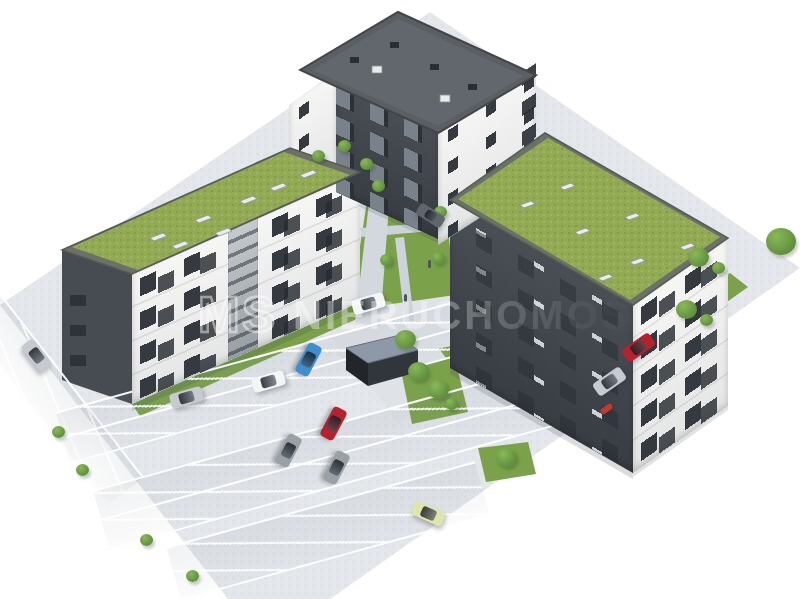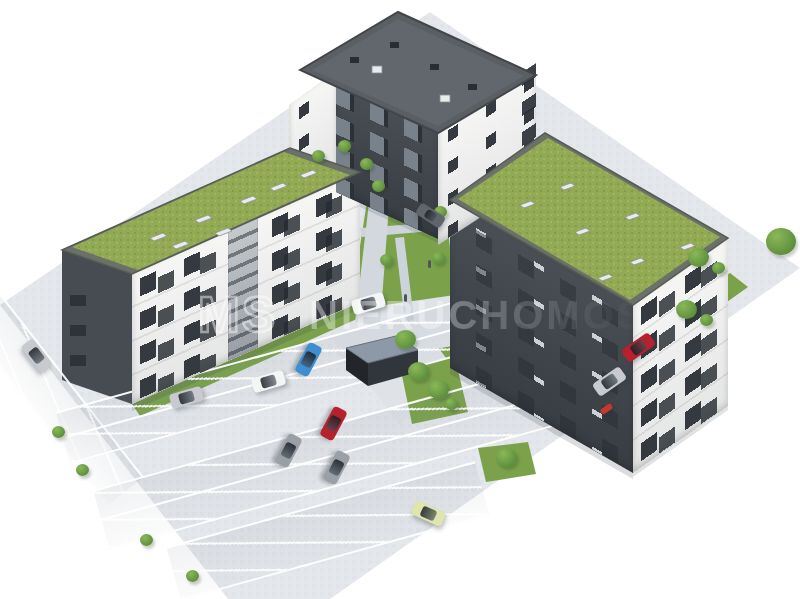--- a/index.html
+++ b/index.html
@@ -58,21 +58,21 @@
   .c-yellow{background:var(--car-yellow);}
   .moto{position:absolute;width:13px;height:6px;border-radius:3px;background:var(--moto-red);
     box-shadow:1px 2px 2px rgba(40,50,60,.35);z-index:6;}
   
   .tree{position:absolute;border-radius:50%;z-index:5;
     background:radial-gradient(circle at 35% 30%, var(--tree-light), var(--tree) 72%);
     box-shadow:2px 3px 3px rgba(40,60,30,.25);}
   .t-s{width:13px;height:12px;} .t-m{width:21px;height:19px;} .t-l{width:30px;height:27px;}
   .person{position:absolute;width:3px;height:8px;border-radius:2px;background:#4d545b;z-index:6;}
   
-  #watermark{position:absolute;left:198px;top:286px;z-index:9;display:flex;align-items:center;gap:32px;
+  #watermark{position:absolute;left:198px;top:286px;z-index:9;display:flex;align-items:center;gap:16px;
     pointer-events:none;white-space:nowrap;
     -webkit-mask-image:linear-gradient(90deg,rgba(0,0,0,.85) 0 45%,rgba(0,0,0,.45) 62%,rgba(0,0,0,.12) 80%,transparent 92%);
     mask-image:linear-gradient(90deg,rgba(0,0,0,.85) 0 45%,rgba(0,0,0,.45) 62%,rgba(0,0,0,.12) 80%,transparent 92%);}
   #watermark .wm-logo{font-size:50px;font-weight:800;color:transparent;
     -webkit-text-stroke:2.5px rgba(255,255,255,.55);letter-spacing:2px;}
   #watermark .wm-text{font-size:40px;font-weight:700;letter-spacing:3px;color:var(--watermark,rgba(255,255,255,.45));}
 </style>
 <title>Residential estate – aerial 3D visualization</title></head>
 <body>
 

